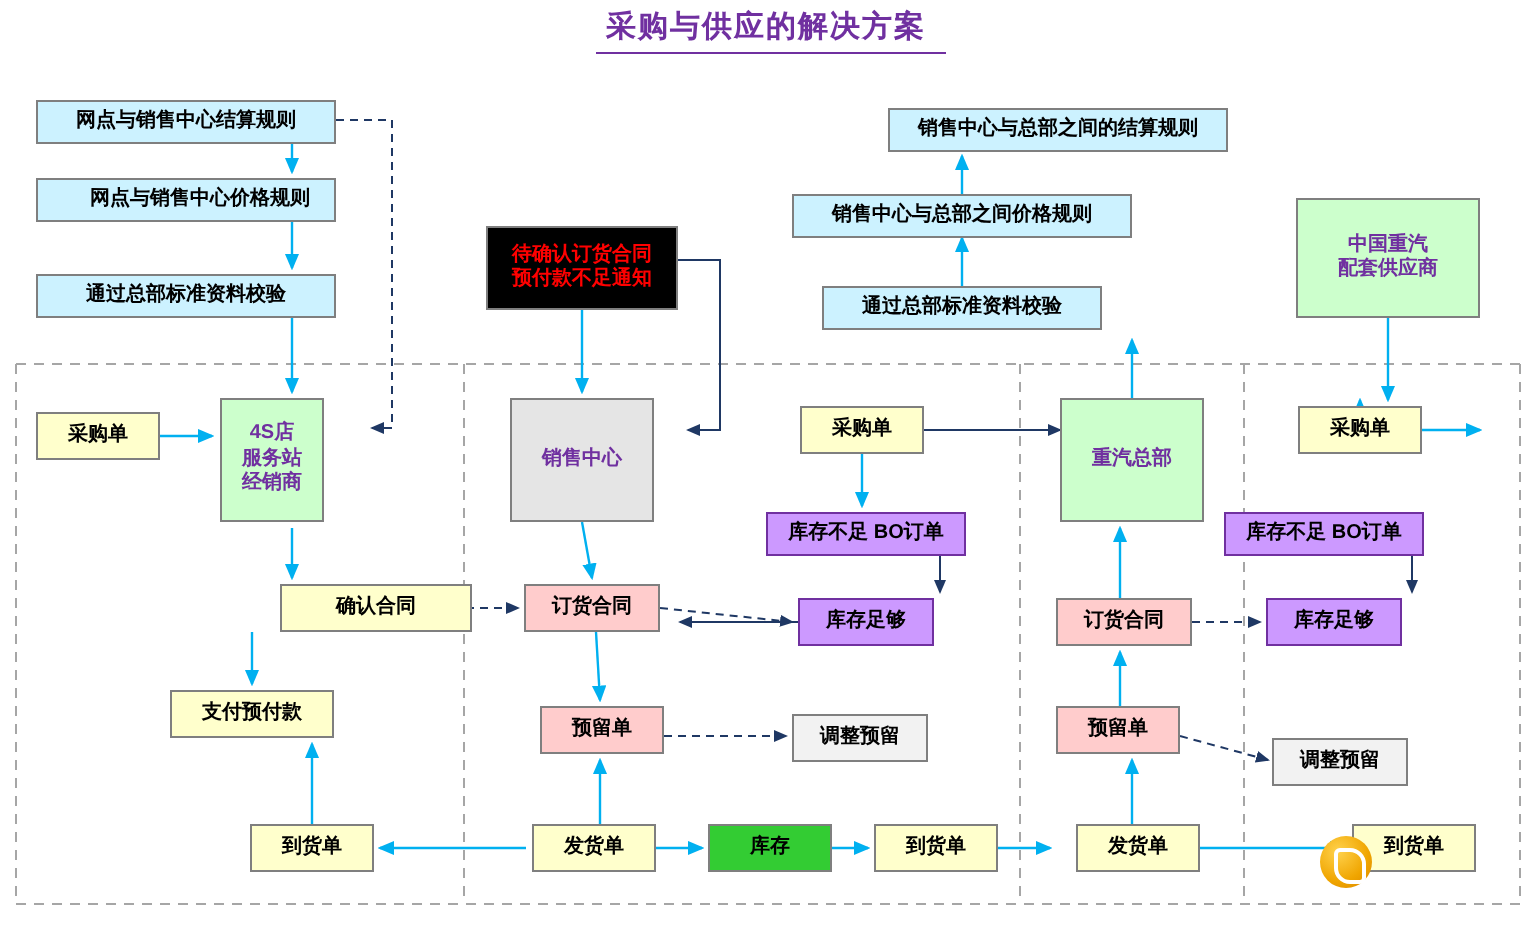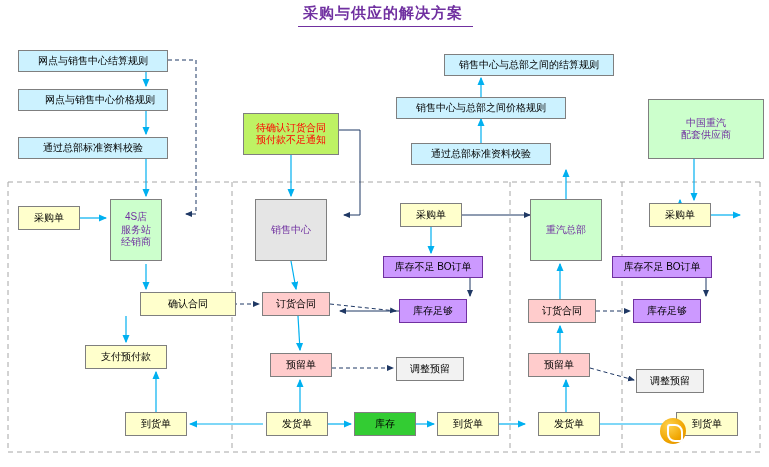--- a/index.html
+++ b/index.html
@@ -30,20 +30,21 @@
     flex-direction: column;
     align-items: center;
     justify-content: center;
     text-align: center;
     font-size: 10px;
     line-height: 1.25;
     color: #000000;
     border: 1px solid #7f7f7f;
     padding: 1px 2px;
     white-space: nowrap;
+    font-weight: bold;
   }
   .node span { display: block; }
   .title {
     position: absolute;
     font-size: 15px;
     font-weight: bold;
     color: #7030a0;
     letter-spacing: 1px;
     white-space: nowrap;
   }
@@ -172,34 +173,34 @@
   <div id="nodes">
       <div class="node" style="left: 18px; top: 50px; width: 150px; height: 22px; background: rgb(204, 242, 255); border-color: rgb(127, 127, 127); color: rgb(0, 0, 0);">
         <span>网点与销售中心结算规则</span>
       </div>
       <div class="node" style="left: 18px; top: 89px; width: 150px; height: 22px; background: rgb(204, 242, 255); border-color: rgb(127, 127, 127); color: rgb(0, 0, 0); padding-left: 16px;">
         <span>网点与销售中心价格规则</span>
       </div>
       <div class="node" style="left: 18px; top: 137px; width: 150px; height: 22px; background: rgb(204, 242, 255); border-color: rgb(127, 127, 127); color: rgb(0, 0, 0);">
         <span>通过总部标准资料校验</span>
       </div>
-      <div class="node" style="left: 243px; top: 113px; width: 96px; height: 42px; background: #bef264; border-color: rgb(127, 127, 127); color: rgb(255, 0, 0);">
+      <div class="node" style="left: 243px; top: 113px; width: 96px; height: 42px; background: #000000; border-color: rgb(127, 127, 127); color: rgb(255, 0, 0);">
         <span>待确认订货合同</span>
         <span>预付款不足通知</span>
       </div>
       <div class="node" style="left: 396px; top: 54px; width: 170px; height: 22px; background: rgb(204, 242, 255); border-color: rgb(127, 127, 127); color: rgb(0, 0, 0); margin-left: 48px;">
         <span>销售中心与总部之间的结算规则</span>
       </div>
       <div class="node" style="left: 396px; top: 97px; width: 170px; height: 22px; background: rgb(204, 242, 255); border-color: rgb(127, 127, 127); color: rgb(0, 0, 0);">
         <span>销售中心与总部之间价格规则</span>
       </div>
       <div class="node" style="left: 411px; top: 143px; width: 140px; height: 22px; background: rgb(204, 242, 255); border-color: rgb(127, 127, 127); color: rgb(0, 0, 0);">
         <span>通过总部标准资料校验</span>
       </div>
-      <div class="node" style="left: 648px; top: 99px; width: 116px; height: 60px; background: rgb(204, 255, 204); border-color: rgb(127, 127, 127); color: rgb(112, 48, 160);">
+      <div class="node" style="left: 648px; top: 99px; width: 92px; height: 60px; background: rgb(204, 255, 204); border-color: rgb(127, 127, 127); color: rgb(112, 48, 160);">
         <span>中国重汽</span>
         <span>配套供应商</span>
       </div>
       <div class="node" style="left: 18px; top: 206px; width: 62px; height: 24px; background: rgb(255, 255, 204); border-color: rgb(127, 127, 127); color: rgb(0, 0, 0);">
         <span>采购单</span>
       </div>
       <div class="node" style="left: 110px; top: 199px; width: 52px; height: 62px; background: rgb(204, 255, 204); border-color: rgb(127, 127, 127); color: rgb(112, 48, 160);">
         <span>4S店</span>
         <span>服务站</span>
         <span>经销商</span>

